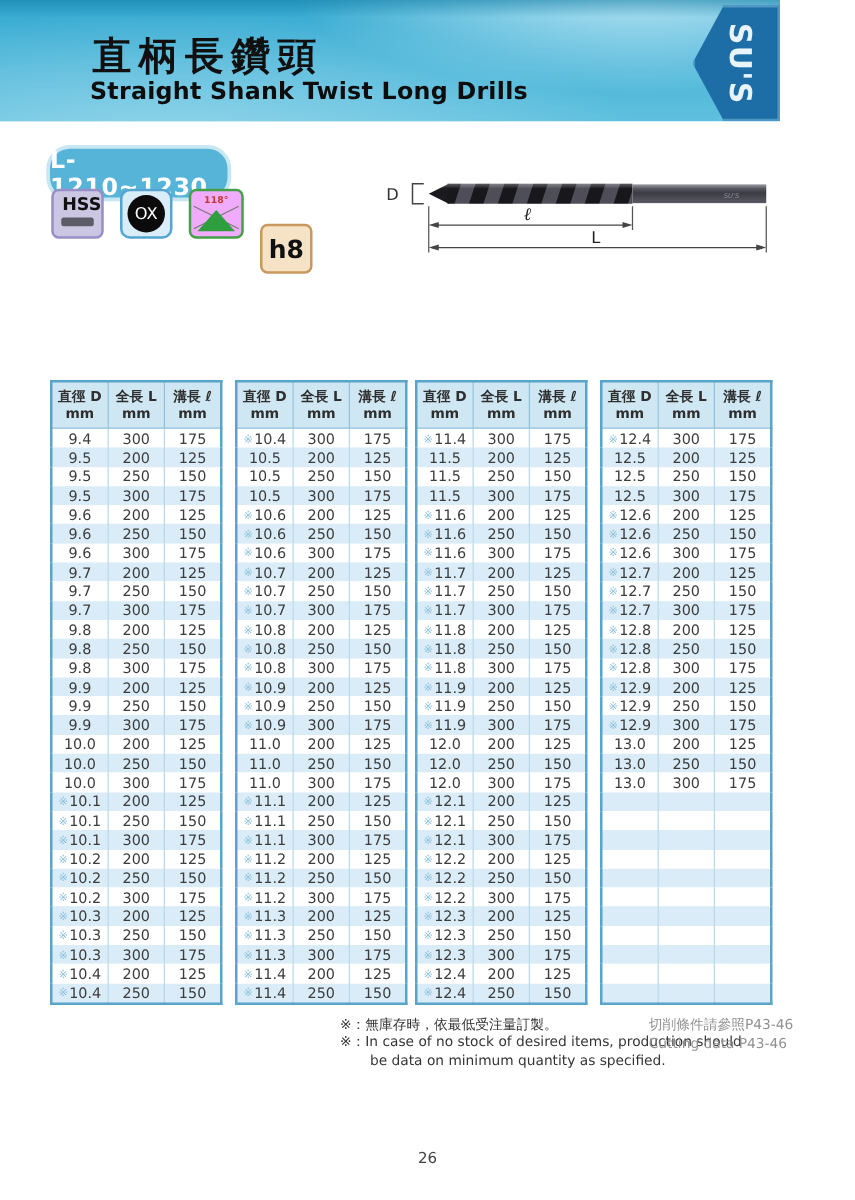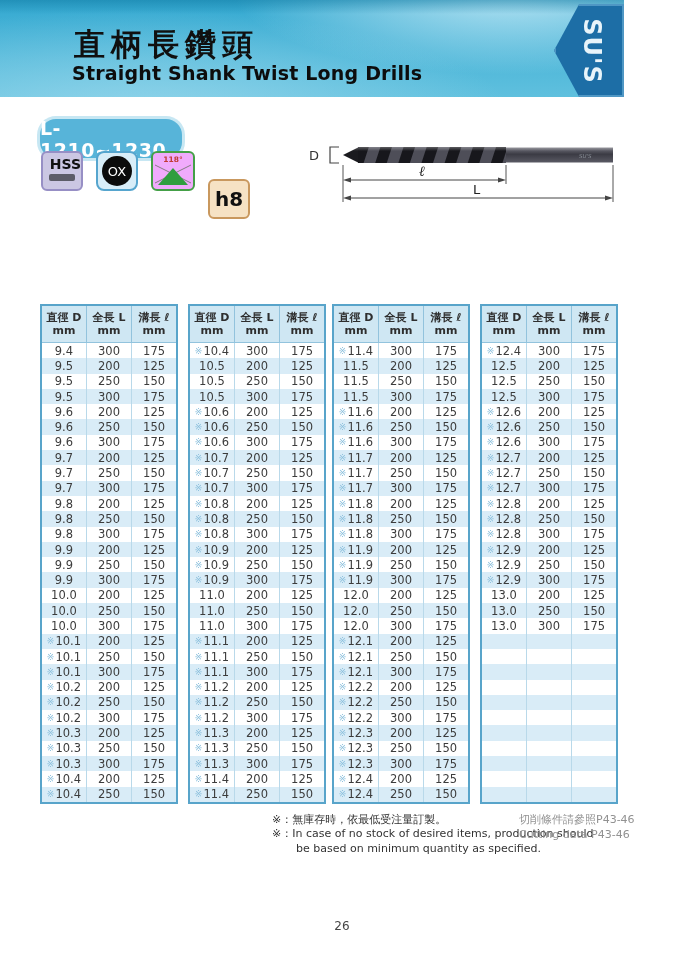--- a/index.html
+++ b/index.html
@@ -814,21 +814,21 @@
           <td></td>
           <td></td>
           <td></td>
         </tr>
       </tbody>
     </table>
 
   <div class="notes">
     <div><span>※：</span><span>無庫存時，依最低受注量訂製。</span></div>
     <div><span>※：</span><span>In case of no stock of desired items, production should</span></div>
-    <div class="indent">be based on minimum quantity as specified.</div>
+    <div class="indent">be data on minimum quantity as specified.</div>
   </div>
   <div class="cutting">
     <div>切削條件請參照P43-46</div>
     <div>Cutting data P43-46</div>
   </div>
 
   <div class="pageno">26</div>
 </div>
 
 </body></html>

